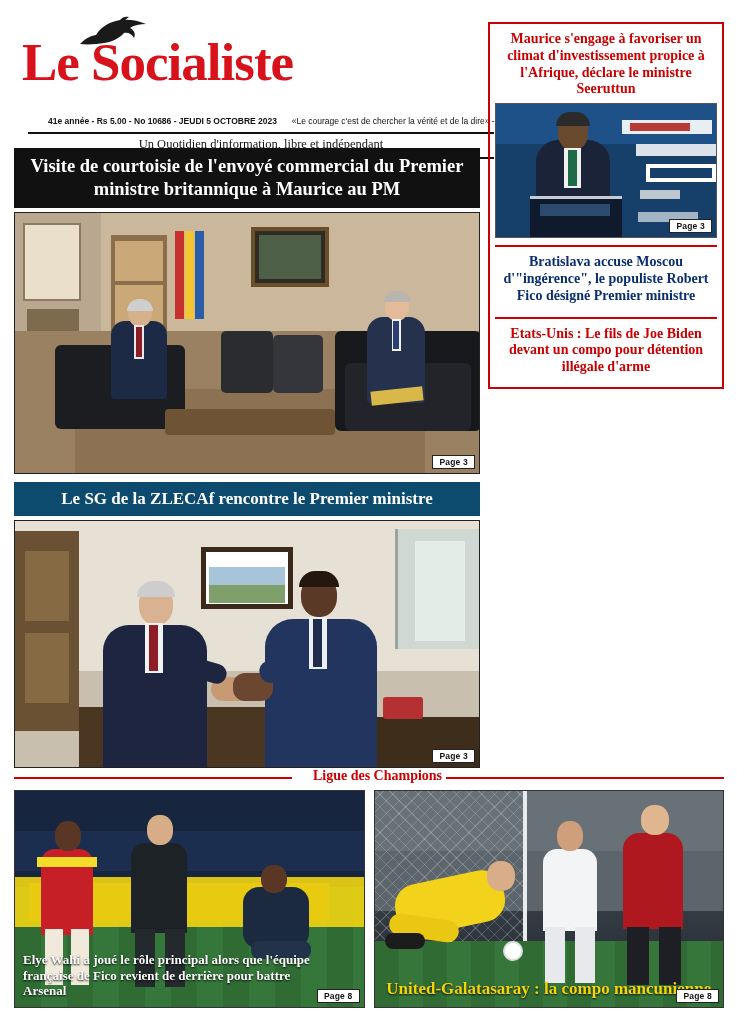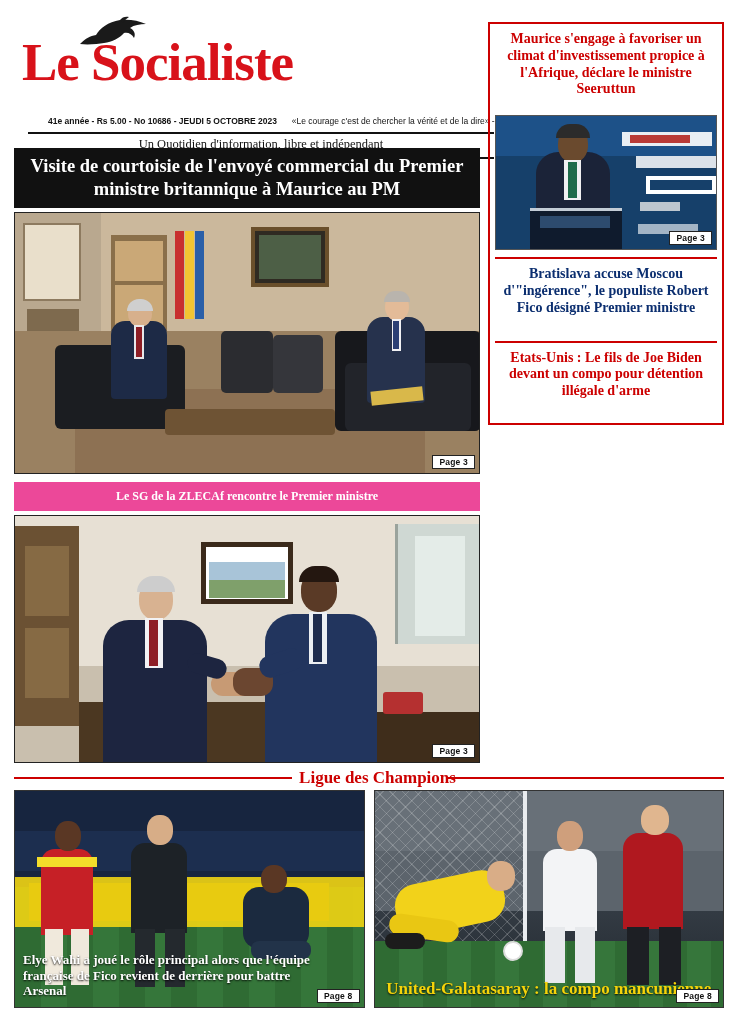--- a/index.html
+++ b/index.html
@@ -102,46 +102,46 @@
     right: 4px; bottom: 4px;
     background: #fff;
     border: 1px solid #222;
     font-size: 8.5px;
     font-weight: bold;
     color: #111;
     padding: 1px 6px;
     letter-spacing: .2px;
   }
   .sub-headline {
-    background: #ec4899;
+    background: #0c4a6e;
     color: #fff;
     font-family: "Liberation Serif", serif;
     font-weight: bold;
-    font-size: 12px;
+    font-size: 17px;
     text-align: center;
     padding: 7px 10px;
     margin-top: 8px;
   }
 
   
   .right-col {
     position: absolute;
     left: 488px; top: 22px;
     width: 236px;
     border: 2px solid #c00;
     padding: 5px 5px 6px;
   }
   .rc-headline {
     font-family: "Liberation Serif", serif;
     font-weight: bold;
     color: #c00;
     text-align: center;
     font-size: 14px;
     line-height: 1.2;
-    padding: 2px 2px 17px;
+    padding: 2px 2px 5px;
   }
   .rc-headline.blue { color: #0b2e6f; }
   .rc-photo {
     position: relative;
     width: 100%;
     border: 1px solid #555;
     overflow: hidden;
   }
   .rc-divider {
     height: 2px;
@@ -161,21 +161,21 @@
     top: 9px; height: 2px; background: #c00;
   }
   .ligue-band .line.l { left: 0; width: 278px; }
   .ligue-band .line.r { right: 0; width: 278px; }
   .ligue-band .label {
     position: absolute;
     left: 17px; right: 0; top: 0;
     text-align: center;
     font-family: "Liberation Serif", serif;
     font-weight: bold;
-    font-size: 17px;
+    font-size: 14px;
     color: #c00;
   }
   .bottom-photos {
     position: absolute;
     left: 14px; top: 790px;
     width: 710px; height: 218px;
     display: flex;
     gap: 9px;
   }
   .bphoto {

